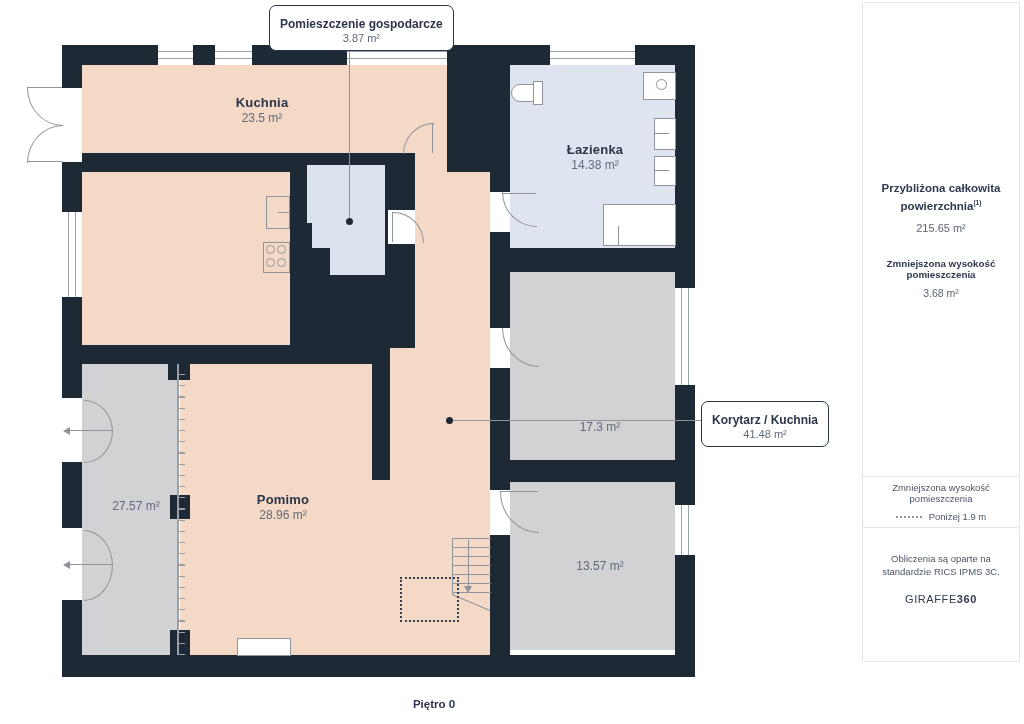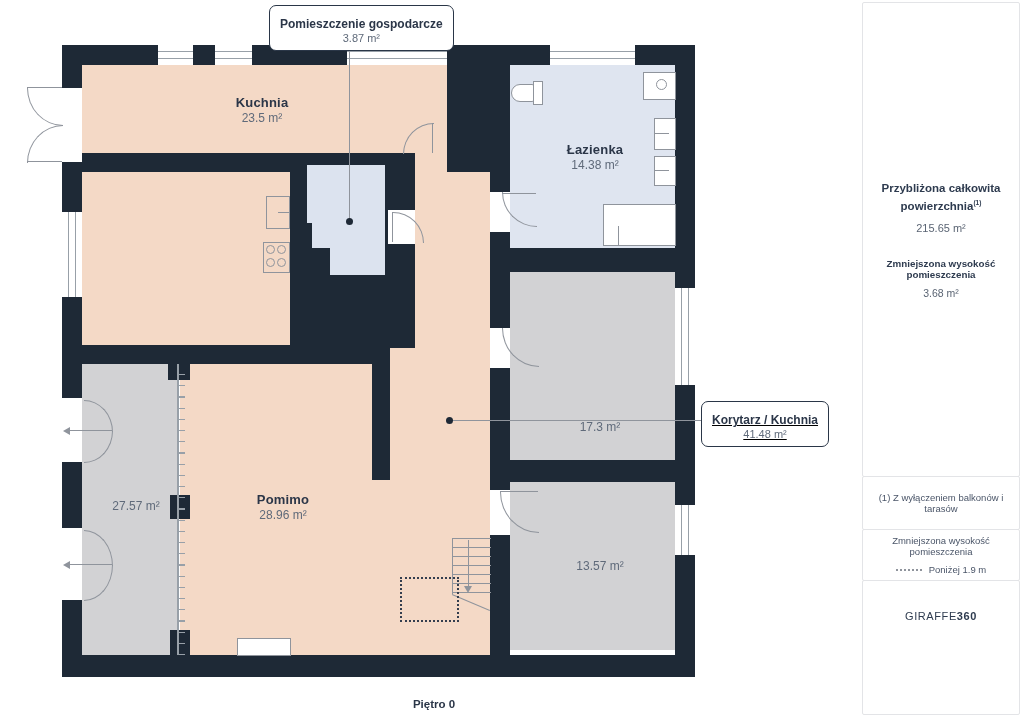--- a/index.html
+++ b/index.html
@@ -219,44 +219,42 @@
   </div>
   <div class="roomlbl" style="left:600px;top:558px;">
     <div class="ar">13.57 m²</div>
   </div>
   <div class="floorlbl" style="left:434px;top:698px;">Piętro 0</div>
 
   <div class="callout" style="left:269px;top:5px;">
     <div class="ct">Pomieszczenie gospodarcze</div>
     <div class="ca">3.87 m²</div>
   </div>
-  <div class="callout" style="left:701px;top:401px;text-decoration:underline;">
+  <div class="callout" style="left:701px;top:401px;">
     <div class="ct">Korytarz / Kuchnia</div>
     <div class="ca">41.48 m²</div>
   </div>
 
   <div class="sidebar">
     <div class="sbox sb1 first">
       <div class="t1">
         <span>Przybliżona całkowita powierzchnia</span><span class="sup">(1)</span>
       </div>
       <div class="v1">215.65 m²</div>
       <div class="t2">Zmniejszona wysokość pomieszczenia</div>
       <div class="v2">3.68 m²</div>
     </div>
-    <div class="sbox sb2">
-      <span>(1) Z wyłączeniem balkonów i tarasów</span>
-    </div>
     <div class="sbox sb3">
       <div>Zmniejszona wysokość pomieszczenia</div>
       <div class="row">
         <span class="dash"></span>
         <span>Poniżej 1.9 m</span>
       </div>
     </div>
     <div class="sbox sb4">
+      <div class="std">Obliczenia są oparte na standardzie RICS IPMS 3C.</div>
       <div class="brand">
         <span>GIRAFFE</span><b>360</b>
       </div>
     </div>
   </div>
 
 </div>
 
 </body></html>

